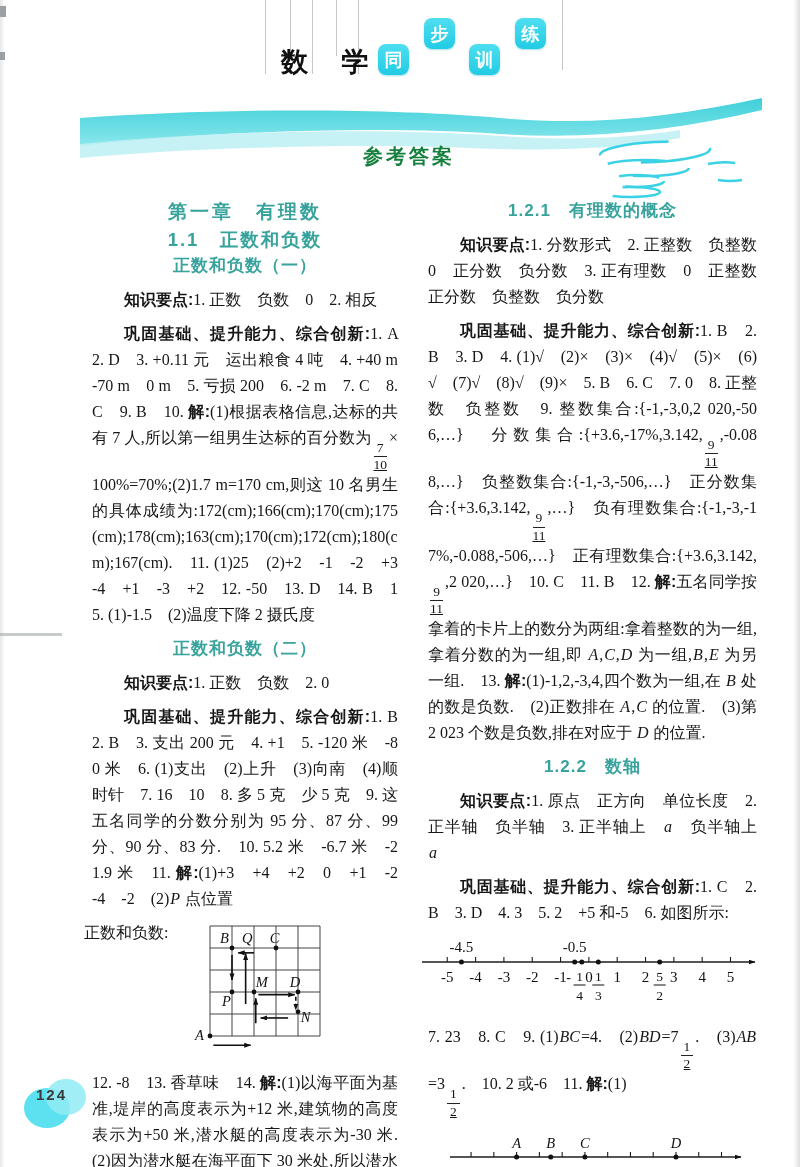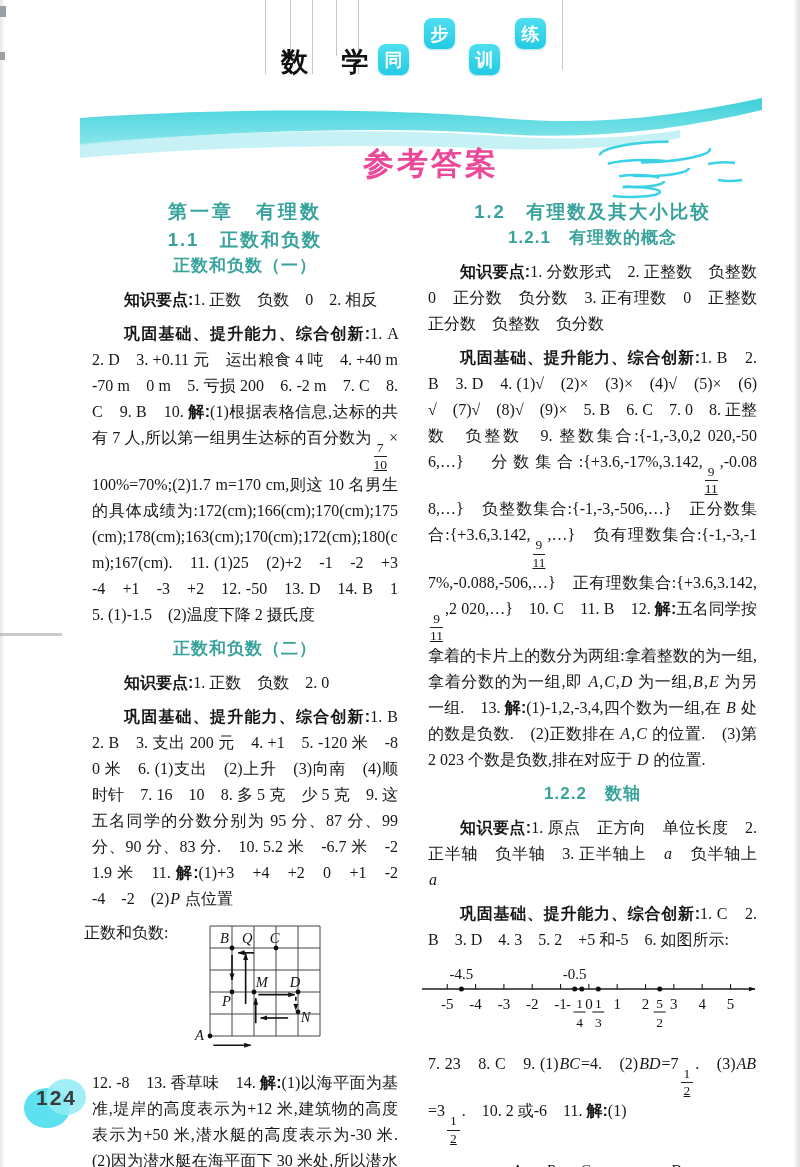--- a/index.html
+++ b/index.html
@@ -14,21 +14,21 @@
   
   .vl{position:absolute;top:0;width:1px;background:#c3c7c9;}
   .subject{position:absolute;left:281px;top:44px;font-family:Liberation Sans, sans-serif;
         font-weight:900;font-size:27px;letter-spacing:13px;color:#101010;}
   .badge{position:absolute;width:31px;height:31px;border-radius:8px;
         background:linear-gradient(180deg,#4fdef0,var(--badge,#22cbe4));
         color:#fff;font-family:"Liberation Sans","DejaVu Sans",sans-serif;font-weight:700;font-size:18px;
         display:flex;align-items:center;justify-content:center;box-shadow:0 1px 2px rgba(0,160,190,.35);}
   .banner-svg{position:absolute;left:70px;top:96px;}
   .main-title{position:absolute;left:363px;top:143px;font-family:Liberation Sans, sans-serif;
-        font-weight:900;font-size:31px;letter-spacing:3px;color:#ec4899;}
+        font-weight:900;font-size:20px;letter-spacing:3px;color:#15803d;}
   
   .columns{position:absolute;top:198px;left:84px;display:flex;gap:14px;}
   .col{font-size:16px;line-height:26px;text-align:justify;word-break:break-all;}
   .col.left{width:322px;}
   .col.right{width:345px;}
   .h1,.h2,.h3{color:var(--accent,#38a39c);text-align:center;
         font-family:"Liberation Sans","DejaVu Sans",sans-serif;font-weight:600;word-break:keep-all;}
   .h1{font-size:19px;letter-spacing:3px;line-height:28px;}
   .h2{font-size:18.5px;letter-spacing:2px;line-height:27px;}
   .h3{font-size:17px;letter-spacing:1px;line-height:26px;}
@@ -43,21 +43,21 @@
   .figrow{display:flex;align-items:flex-start;margin:3px 0 2px;}
   .figrow .lead{flex:0 0 92px;text-indent:0;}
   .figrow svg{margin-left:16px;}
   .nlwrap{margin:5px 0 3px 0;}
   .nlwrap.shift{margin-left:28px;}
   
   .blob1,.blob2{position:absolute;border-radius:50%;}
   .blob1{left:24px;top:1088px;width:46px;height:40px;background:var(--blob,#35d9ec);opacity:.8;}
   .blob2{left:46px;top:1079px;width:40px;height:36px;background:#90ebf4;opacity:.85;}
   .pn{position:absolute;left:36px;top:1086px;font-family:"Liberation Sans","DejaVu Sans",sans-serif;
-        font-weight:600;font-size:21px;letter-spacing:2px;color:#3a3a3a;z-index:3;}
+        font-weight:600;font-size:15px;letter-spacing:2px;color:#3a3a3a;z-index:3;}
 </style>
 </head>
 <body>
 
 <div class="page">
   <div class="edge-left"></div>
   <div class="edge-right"></div>
   <div class="mark" style="left:0;top:6px;width:6px;height:11px;"></div>
   <div class="mark" style="left:0;top:52px;width:5px;height:8px;"></div>
   <div class="mark" style="left:0;top:633px;width:62px;height:3px;opacity:.55;"></div>
@@ -152,21 +152,20 @@
             <text x="63.760000000000005" y="67.16" font-size="14.5" font-family="&quot;Liberation Serif&quot;,&quot;DejaVu Serif&quot;,serif" font-style="italic" fill="#111">M</text>
             <text x="97.64" y="67.16" font-size="14.5" font-family="&quot;Liberation Serif&quot;,&quot;DejaVu Serif&quot;,serif" font-style="italic" fill="#111">D</text>
             <text x="30.1" y="85.64" font-size="14.5" font-family="&quot;Liberation Serif&quot;,&quot;DejaVu Serif&quot;,serif" font-style="italic" fill="#111">P</text>
             <text x="108.64" y="102.36" font-size="14.5" font-family="&quot;Liberation Serif&quot;,&quot;DejaVu Serif&quot;,serif" font-style="italic" fill="#111">N</text>
             <text x="3.039999999999999" y="120.4" font-size="14.5" font-family="&quot;Liberation Serif&quot;,&quot;DejaVu Serif&quot;,serif" font-style="italic" fill="#111">A</text>
           </svg>
         </div>
         <p class="para"><span>12. -8　13. 香草味　14. </span><span class="hb">解:</span><span>(1)以海平面为基准,堤岸的高度表示为+12 米,建筑物的高度表示为+50 米,潜水艇的高度表示为-30 米.　(2)因为潜水艇在海平面下 30 米处,所以潜水艇上升 5 米后,潜水艇在海平面以下 25 米处,这时潜水艇的深度记作-25 米.</span></p>
       </div>
     <div class="col right" id="col-right">
-        <div class="h2">1.2　有理数及其大小比较</div>
         <div class="h3">1.2.1　有理数的概念</div>
         <p class="para ind"><span class="hb">知识要点:</span><span>1. 分数形式　2. 正整数　负整数　0　正分数　负分数　3. 正有理数　0　正整数　正分数　负整数　负分数</span></p>
         <p class="para ind"><span class="hb">巩固基础、提升能力、综合创新:</span><span>1. B　2. B　3. D　4. (1)√　(2)×　(3)×　(4)√　(5)×　(6)√　(7)√　(8)√　(9)×　5. B　6. C　7. 0　8. 正整数　负整数　9. 整数集合:{-1,-3,0,2 020,-506,…}　分数集合:{+3.6,-17%,3.142,</span><span class="frac">
             <span class="fn">9</span>
             <span class="fd">11</span>
           </span><span>,-0.088,…}　负整数集合:{-1,-3,-506,…}　正分数集合:{+3.6,3.142,</span><span class="frac">
             <span class="fn">9</span>
             <span class="fd">11</span>
           </span><span>,…}　负有理数集合:{-1,-3,-17%,-0.088,-506,…}　正有理数集合:{+3.6,3.142,</span><span class="frac">
             <span class="fn">9</span>

